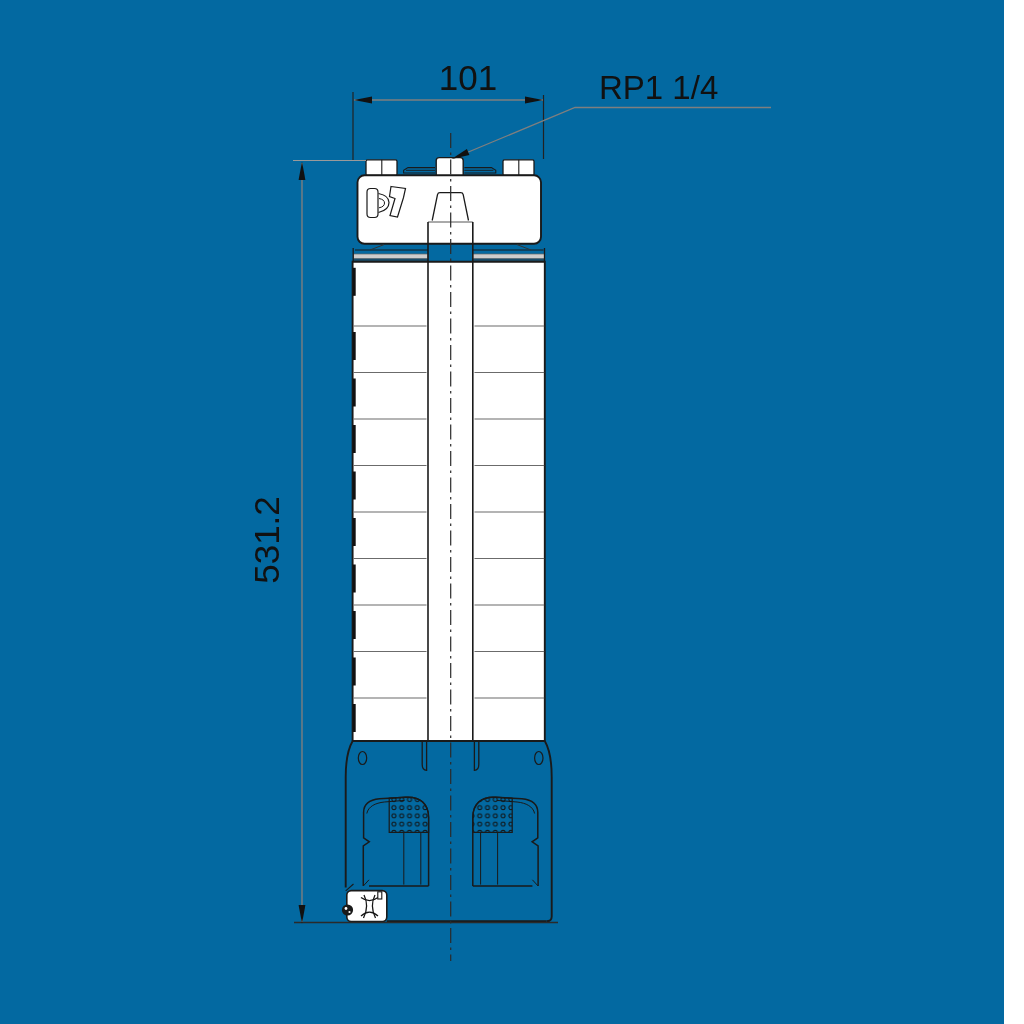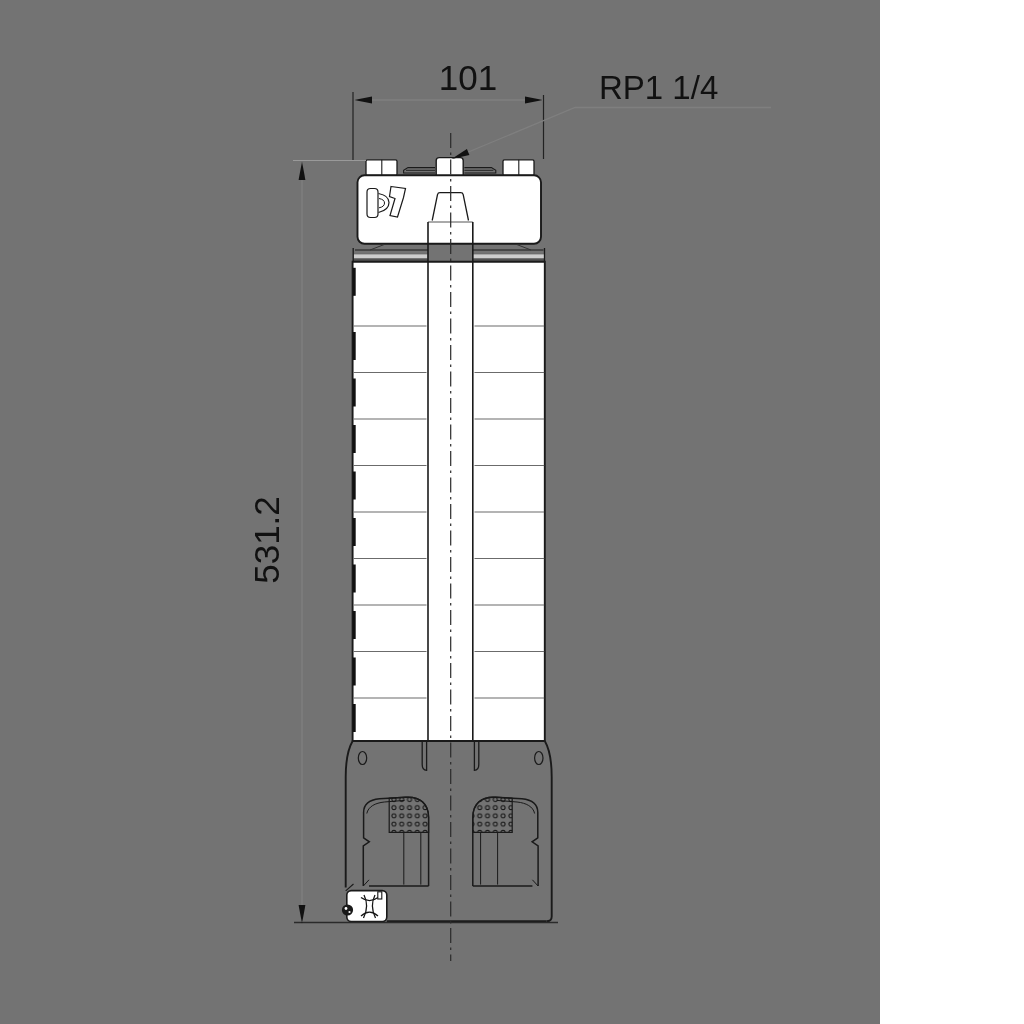--- a/index.html
+++ b/index.html
@@ -1,17 +1,17 @@
 <!DOCTYPE html>
 <html><head>
 <meta charset="utf-8">
 <style>
   html,body{margin:0;padding:0;background:#ffffff;}
   .canvas{
-    position:relative;width:880px;height:1024px;background:#737373;overflow:hidden;
+    position:relative;width:1004px;height:1024px;background:#0369a1;overflow:hidden;
     font-family:"Liberation Sans","DejaVu Sans",sans-serif;
   }
   svg{position:absolute;left:0;top:0;}
   .dim-label{
     font-family:"Liberation Sans","DejaVu Sans",sans-serif;
     fill:#111111;
   }
   .lbl-35{font-size:35px;}
   .lbl-33{font-size:33px;}
 </style>

